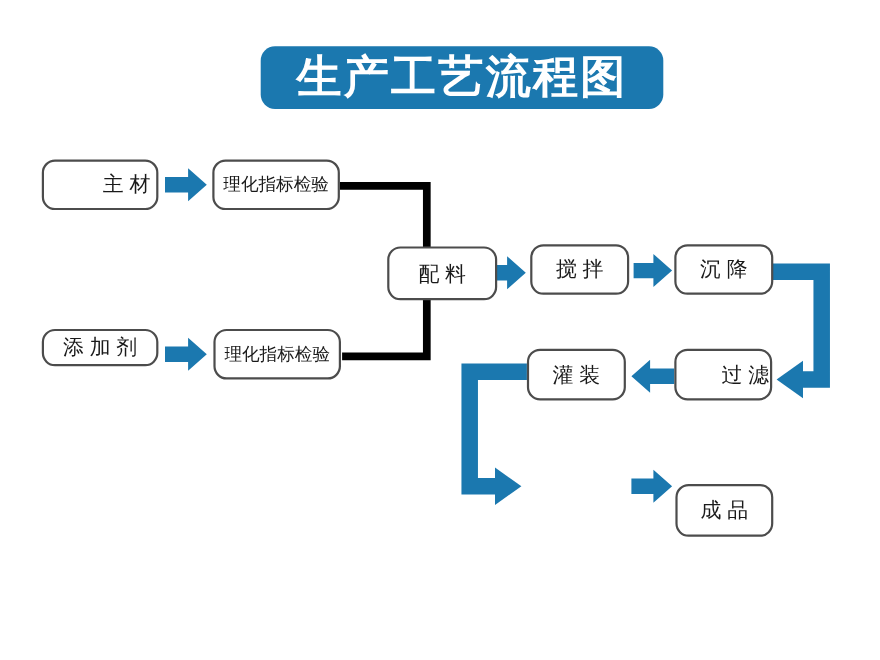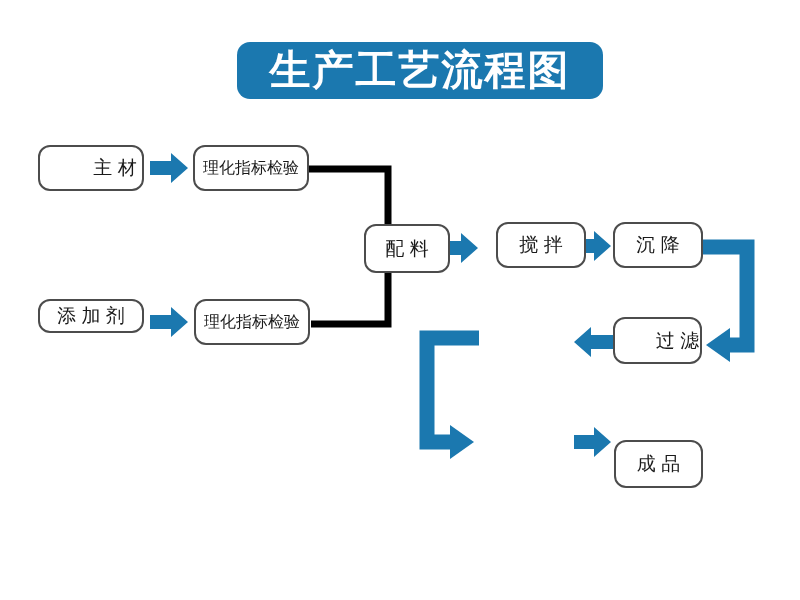--- a/index.html
+++ b/index.html
@@ -104,25 +104,26 @@
   <div class="title-banner">生产工艺流程图</div>
 
   <div class="node" style="left:38px;  top:145px; width:106px; height:46px;padding-left:48px;">主 材</div>
 
   <div class="node small-text" style="left:193px; top:145px; width:116px; height:46px;">理化指标检验</div>
 
   <div class="node" style="left:38px;  top:299px; width:106px; height:34px;">添 加 剂</div>
 
   <div class="node small-text" style="left:194px; top:299px; width:116px; height:46px;">理化指标检验</div>
 
-  <div class="node" style="left:352px; top:224px; width:86px;  height:49px;margin-left:12px;">配 料</div>
+  <div class="node" style="left:352px; top:224px; width:100px;  height:49px;">配 料</div>
 
-  <div class="node" style="left:482px; top:222px; width:90px;  height:46px;margin-left:14px;">搅 拌</div>
+  <div class="node" style="left:482px; top:222px; width:90px;  height:46px;">搅 拌</div>
 
   <div class="node" style="left:613px; top:222px; width:90px;  height:46px;">沉 降</div>
 
   <div class="node" style="left:613px; top:317px; width:89px;  height:47px;padding-left:40px;">过 滤</div>
 
+  <div class="node" style="left:479px; top:317px; width:90px;  height:47px;">灌 装</div>
 
 
   <div class="node" style="left:614px; top:440px; width:89px;  height:48px;">成 品</div>
 
 </div>
 
 </body></html>

